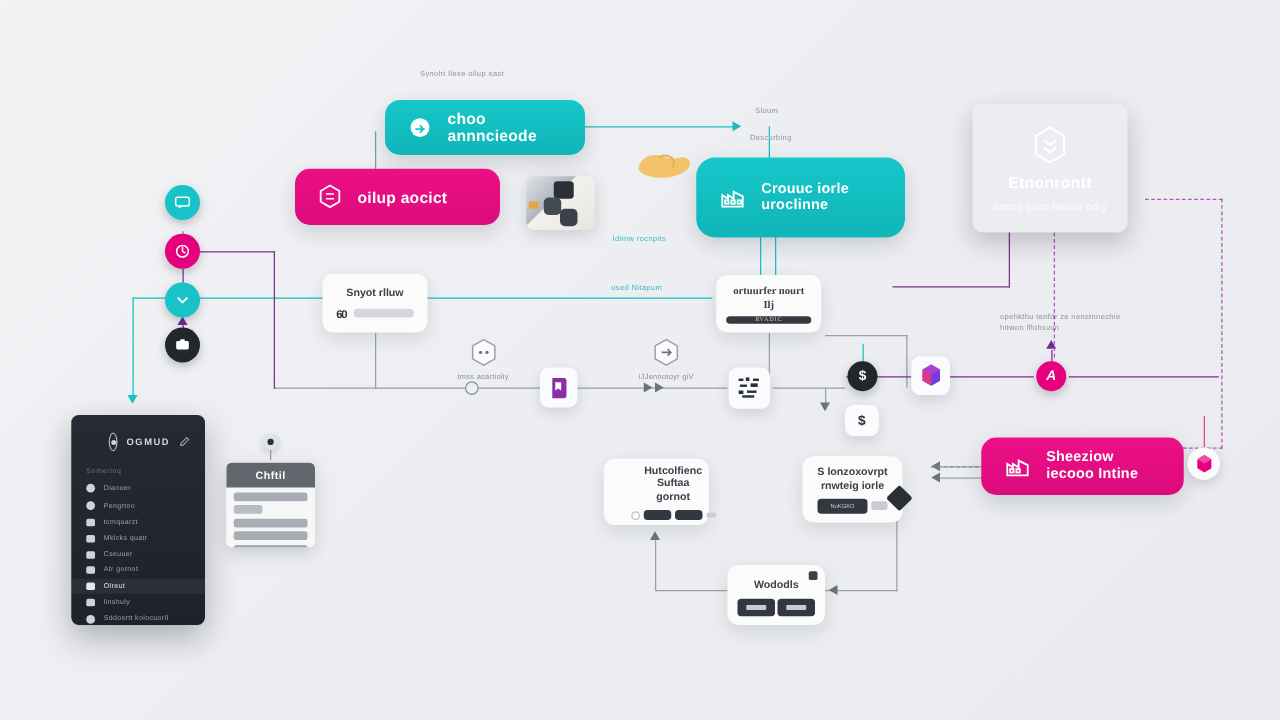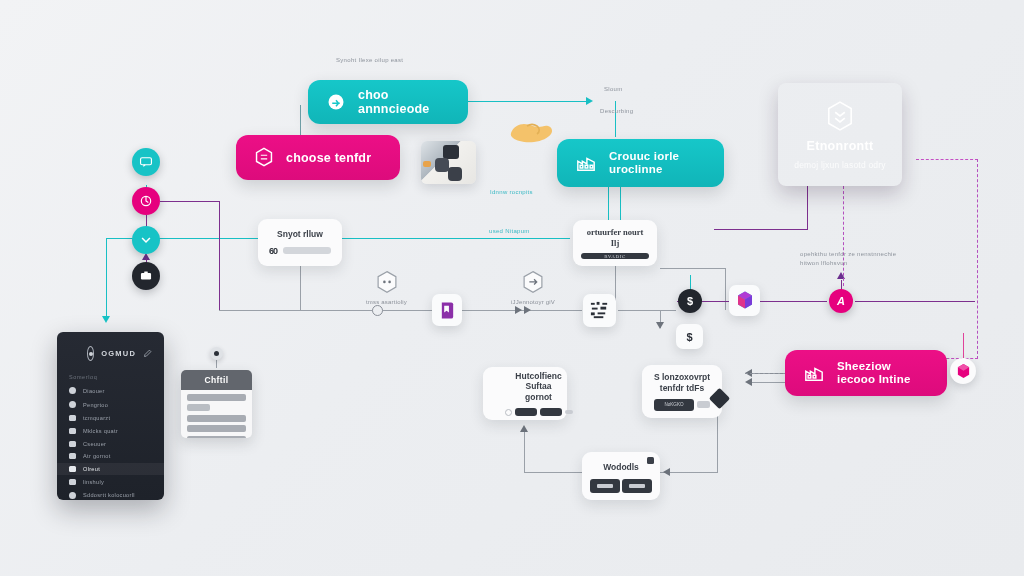--- a/index.html
+++ b/index.html
@@ -207,24 +207,24 @@
     <span class="t1">choo annncieode</span>
   </div>
 
   <div class="card-pill pink-bg" style="left:236px;top:135px;width:128px;height:45px;">
     <span>
       <svg width="20" height="22" viewBox="0 0 22 24" fill="none" stroke="#fff" stroke-width="1.6">
         <path d="M11 1.5l8.2 4.7v9.6L11 20.5 2.8 15.8V6.2z"></path>
         <path d="M7.5 9h7M7.5 13h7" stroke-width="1.3"></path>
       </svg>
     </span>
-    <span class="t1">choose tenfdr</span>
-  </div>
-
-  <div class="card-pill teal-bg" style="left:557px;top:139px;width:131px;height:48px;">
+    <span class="t1">oilup aocict</span>
+  </div>
+
+  <div class="card-pill teal-bg" style="left:557px;top:126px;width:131px;height:64px;border-radius:15px;">
     <span>
       <svg width="22" height="20" viewBox="0 0 24 22" fill="none" stroke="#fff" stroke-width="1.6">
         <path d="M3 19V9l5 3V9l5 3V6l8 4v9z"></path>
         <rect x="5.5" y="13.5" width="3" height="3"></rect>
         <rect x="11" y="13.5" width="3" height="3"></rect>
         <rect x="16.5" y="13.5" width="3" height="3"></rect>
       </svg>
     </span>
     <span class="tx">
       <span class="t2">Crouuc iorle</span>
@@ -323,21 +323,21 @@
     <div style="display:flex;align-items:center;gap:3px;margin-top:6px;">
       <span style="width:5px;height:5px;border-radius:50%;border:1px solid #b9bdc3;"></span>
       <span class="bar-dark" style="width:22px;height:8px;"></span>
       <span class="bar-dark" style="width:22px;height:8px;"></span>
       <span class="bar-mid" style="width:8px;height:4px;"></span>
     </div>
   </div>
 
   <div class="wcard" style="left:642px;top:365px;width:80px;height:53px;align-items:center;">
     <div class="wt">S lonzoxovrpt</div>
-    <div class="wt">tenfdr tdFs</div>
+    <div class="wt">rnwteig iorle</div>
     <div style="display:flex;align-items:center;gap:3px;margin-top:5px;">
       <span class="bar-dark" style="width:40px;height:12px;display:flex;align-items:center;justify-content:center;">
         <span style="font-size:4.6px;color:#ccd0d5;">NoKGKO</span>
       </span>
       <span class="bar-mid" style="width:13px;height:7px;"></span>
     </div>
   </div>
 
   <div class="wcard" style="left:582px;top:452px;width:78px;height:48px;">
     <div class="abs" style="right:6px;top:5px;width:7px;height:7px;background:#3b4049;border-radius:1.5px;"></div>

